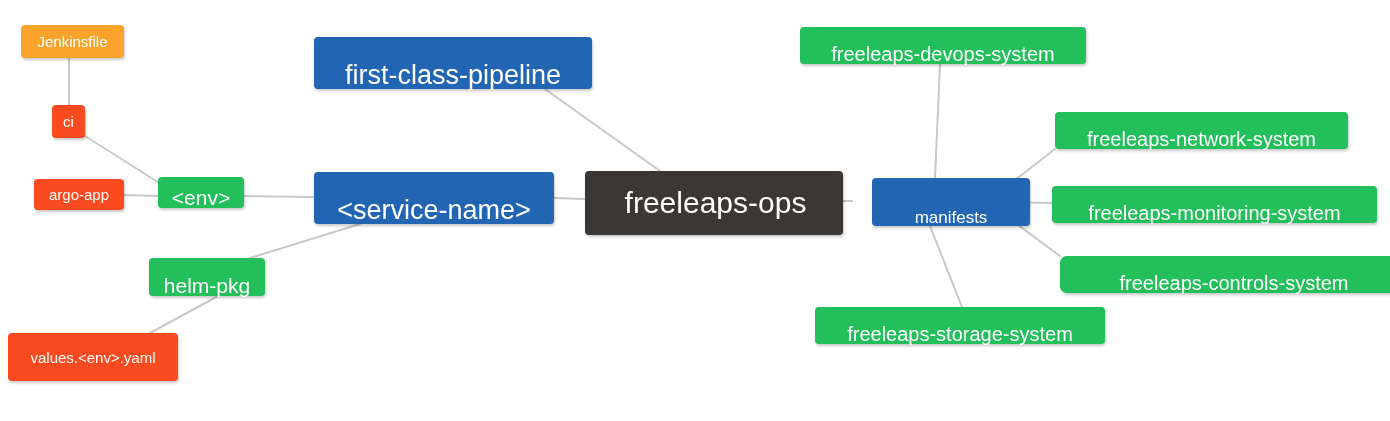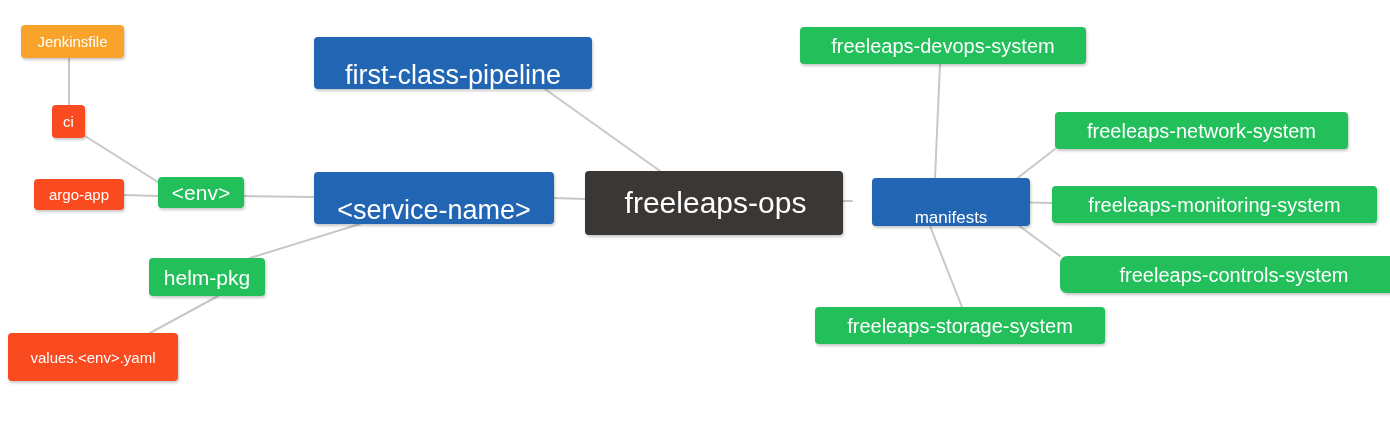--- a/index.html
+++ b/index.html
@@ -37,21 +37,21 @@
     color: #ffffff;
     white-space: nowrap;
     line-height: 1;
     box-shadow: 1px 2px 3px rgba(0,0,0,0.22);
     padding: 0 10px;
     z-index: 2;
     user-select: none;
   }
   .n-root      { background: #3b3734; }
   .n-blue      { background: #2265b3; align-items: flex-end; }
-  .n-green     { background: #22bf5b; }
+  .n-green     { background: #22bf5b; align-items: flex-end; }
   .n-orange    { background: #f9a32a; }
   .n-red       { background: #fa4a20; }
 </style>
 </head>
 <body>
 
 <div id="canvas">
   <svg id="edges" viewBox="0 0 1390 421" xmlns="http://www.w3.org/2000/svg">
       <line x1="69" y1="58" x2="69" y2="105" stroke="#c8c8c8" stroke-width="2" stroke-linecap="round"></line>
       <line x1="85" y1="136" x2="180" y2="196" stroke="#c8c8c8" stroke-width="2" stroke-linecap="round"></line>

